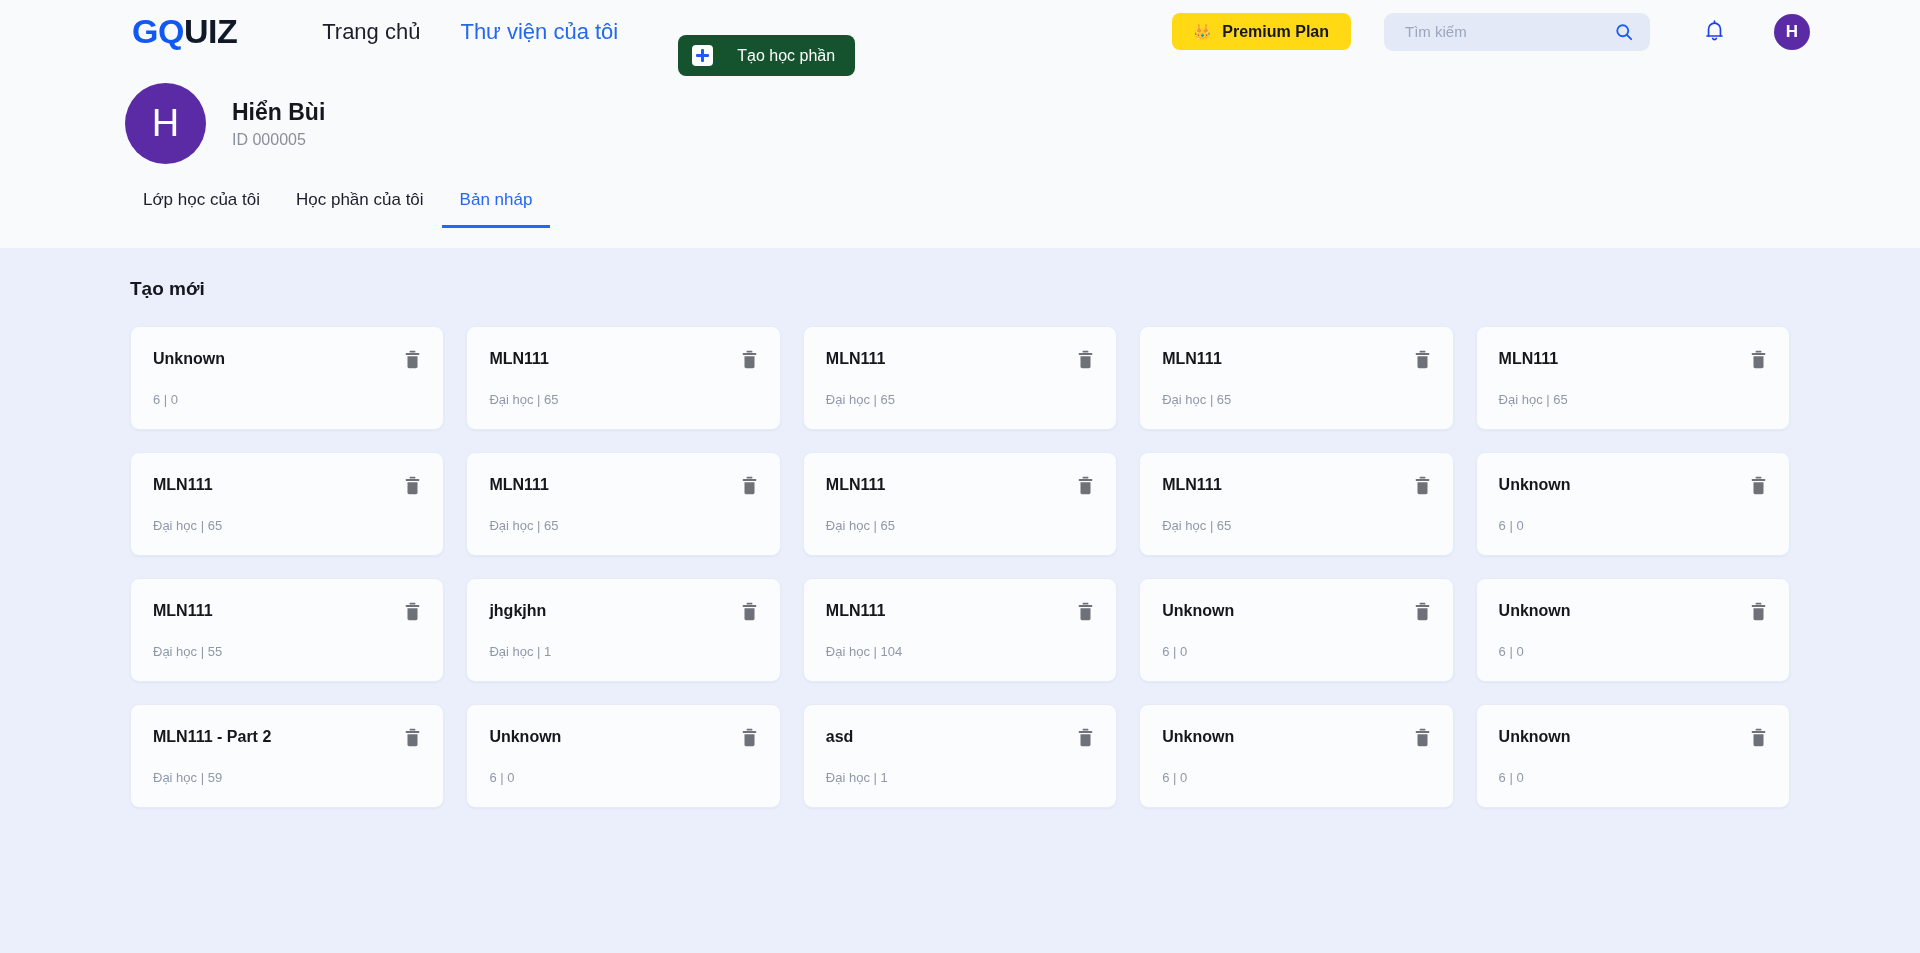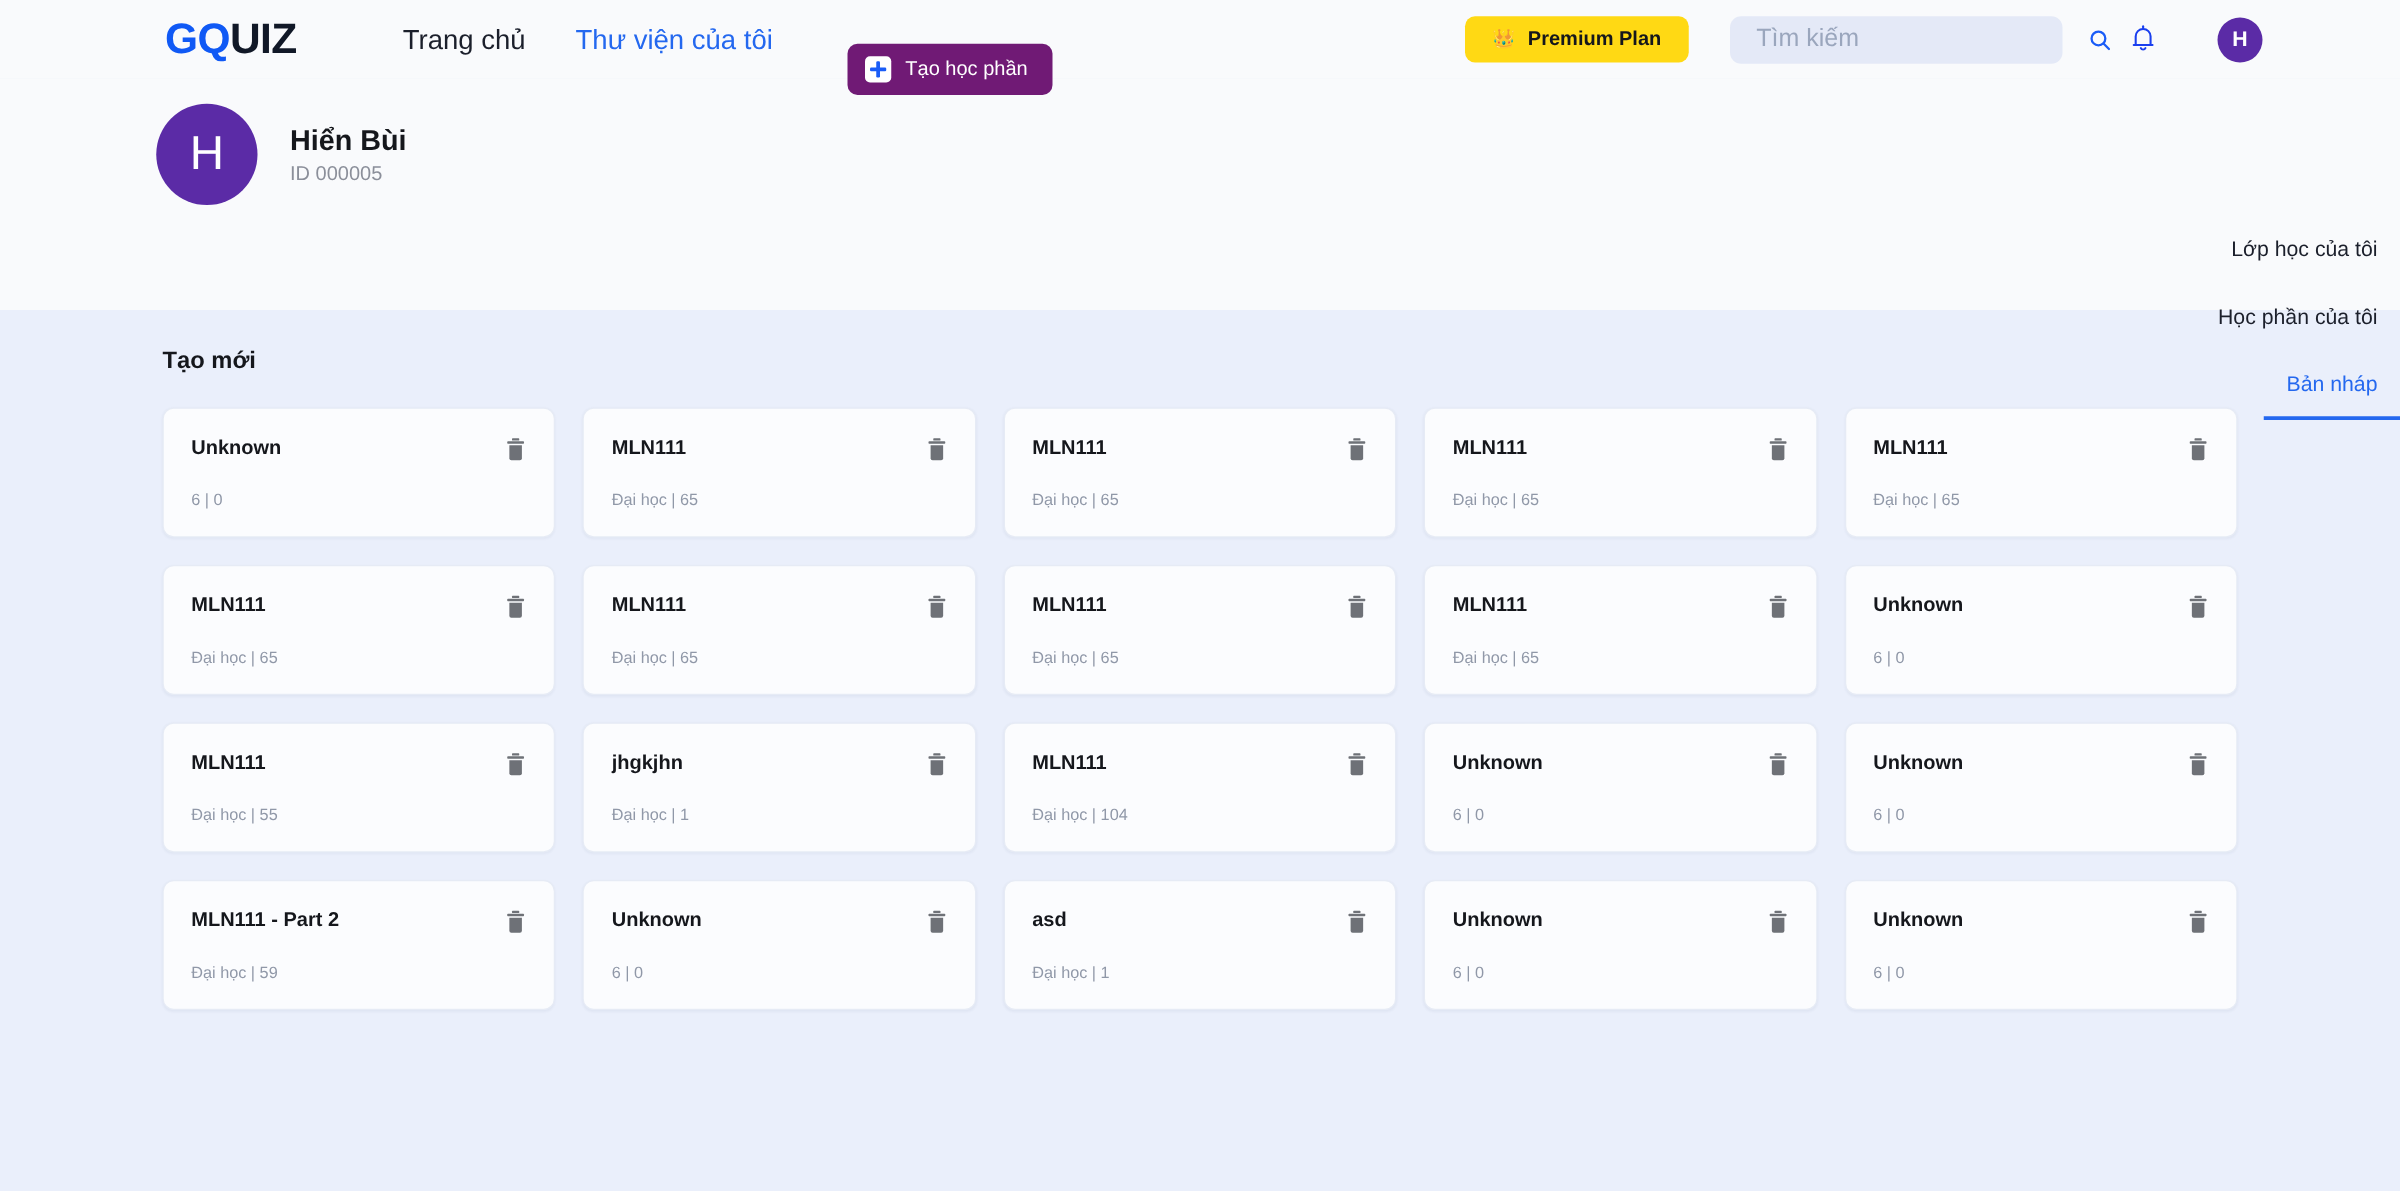--- a/index.html
+++ b/index.html
@@ -43,27 +43,27 @@
     text-decoration: none;
     padding: 0 20px;
     white-space: nowrap;
     cursor: pointer;
   }
   .nav-link.accent { color: #2468ef; }
 
   .create-btn {
     margin-left: 40px;
     height: 41px;
-    background: #701a75;
+    background: #14532d;
     color: #fff;
     border: none;
     border-radius: 8px;
     display: flex;
     align-items: center;
-    gap: 11px;
+    gap: 24px;
     padding: 0 20px 0 14px;
     font-size: 16px;
     font-weight: 400;
     font-family: "Liberation Sans", sans-serif;
     cursor: pointer;
     white-space: nowrap;
     margin-top: 48px;
   }
   .plus-box {
     width: 21px; height: 21px;
@@ -118,21 +118,21 @@
     display: flex;
     align-items: center;
     padding: 0 16px 0 21px;
     cursor: text;
   }
   .search-input {
     flex: 1;
     border: none;
     outline: none;
     background: transparent;
-    font-size: 20px;
+    font-size: 15px;
     font-family: "Liberation Sans", sans-serif;
     color: #4d7c0f;
   }
   .search-input::placeholder { color: #9aa6bd; }
   .search-icon { flex: none; display: flex; cursor: pointer; }
 
   .bell-btn {
     margin-left: 50px;
     background: none;
     border: none;
@@ -188,25 +188,24 @@
     font-size: 16px;
     color: #8b8f9a;
     margin-top: 3px;
   }
 
   
   .tabs {
     background: #f9fafc;
     padding-left: 130px;
     display: flex;
-    align-items: flex-end;
-    gap: 16px;
+    align-items: flex-start;
+    gap: 0;
     height: 58px;
     margin-top: 26px;
-    flex-direction: column;
   }
   .tab {
     font-size: 17px;
     color: #1b1f2b;
     padding: 0 18px 15px 18px;
     cursor: pointer;
     border-bottom: 3px solid transparent;
     white-space: nowrap;
     background: none;
     border-left: none; border-right: none; border-top: none;

